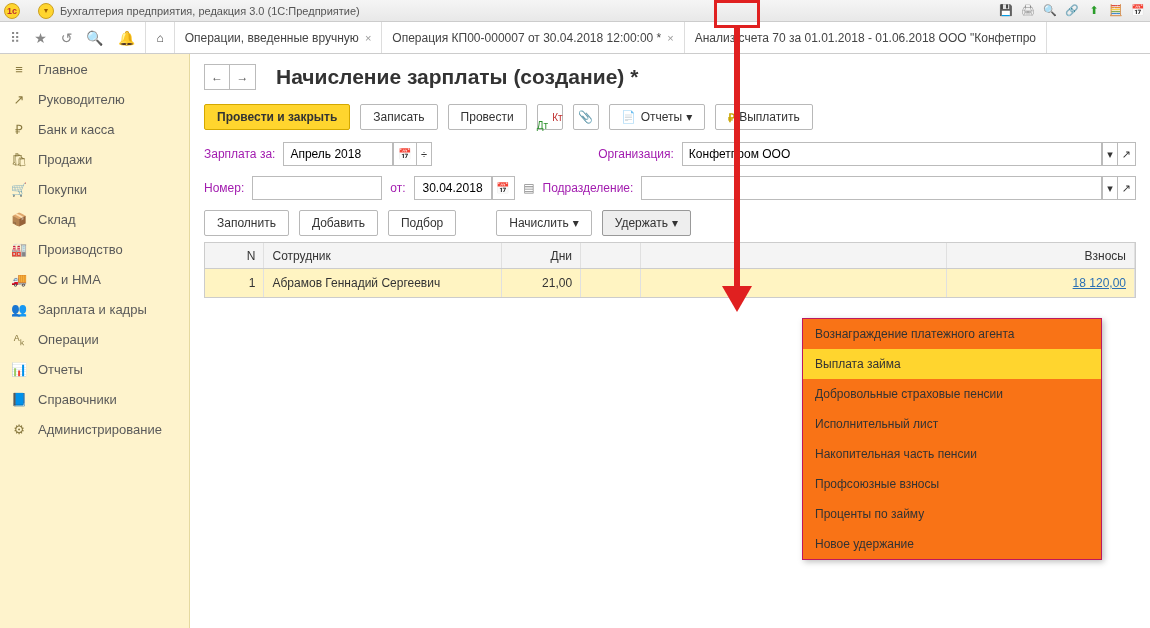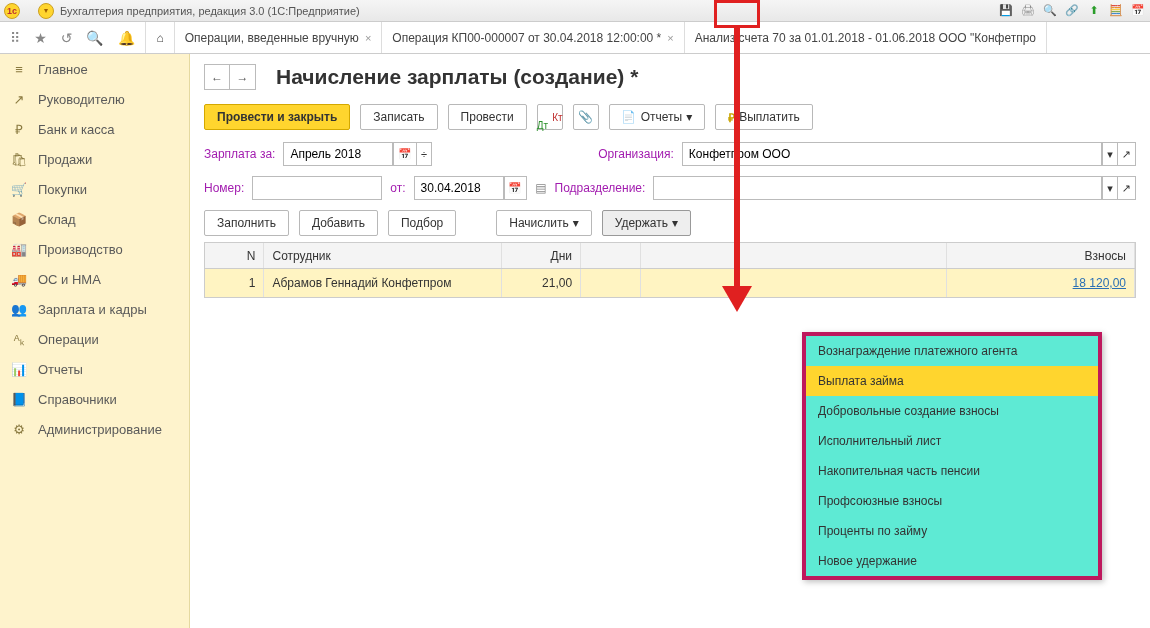--- a/index.html
+++ b/index.html
@@ -42,21 +42,21 @@
   .th, .td { padding:0 8px; display:flex; align-items:center; border-right:1px solid #e0e0e0; font-size:12px;}
   .trow { display:flex; height:28px; }
   .trow.sel { background:#fff4c2;}
   .col-n { width:60px; justify-content:flex-end;}
   .col-emp { width:240px;text-align:center;}
   .col-days { width:80px; justify-content:flex-end;}
   .col-hours { width:60px;}
   .col-accr { width:310px;}
   .col-fees { width:190px; justify-content:flex-end;}
   .link { color:#2a6fb5; text-decoration:underline;}
-  .dropdown { position:absolute; top:278px; left:612px; width:300px; background:#5eead4; border:4px solid #be185d; box-shadow:2px 2px 6px rgba(0,0,0,0.25); z-index:50;}
+  .dropdown { position:absolute; top:264px; left:612px; width:300px; background:#f97316; border:1px solid #be185d; box-shadow:2px 2px 6px rgba(0,0,0,0.25); z-index:50;}
   .dd-item { height:30px; display:flex; align-items:center; padding:0 12px; font-size:12px; color:#333; cursor:pointer;}
   .dd-item.hov { background:#ffd52e;}
   .arrow-overlay { position:absolute; top:0; left:714px; width:46px; height:316px; z-index:60; pointer-events:none;}
   .arrow-box { width:46px; height:28px; border:3px solid #e02020;}
   .arrow-line { position:absolute; top:28px; left:20px; width:6px; height:260px; background:#e02020;}
   .arrow-head { position:absolute; top:286px; left:8px; width:0; height:0; border-left:15px solid transparent; border-right:15px solid transparent; border-top:26px solid #e02020;}
   .btn.active { background:#eee; border-color:#999;}
   .wide-input { flex:1; display:flex;}
   .wide-input .input { flex:1;}
   .ruble { color:#c9a400; font-weight:bold;}
@@ -209,21 +209,21 @@
             <div class="seg">↗</div>
           </div>
       </div>
     </div>
 
     <div class="form-row">
       <label>Номер:</label>
       <input class="input" style="width: 130px;" value="">
       <label>от:</label>
       <div class="input-combo">
-        <input class="input" style="width: 90px;" value="30.04.2018">
+        <input class="input" style="width: 78px; text-align: center;" value="30.04.2018">
         <div class="seg">📅</div>
       </div>
       <span style="color:#888">▤</span>
       <label>Подразделение:</label>
       <div class="wide-input">
         <input class="input" value="" style="">
         <div class="input-combo">
             <div class="seg">▾</div>
             <div class="seg">↗</div>
           </div>
@@ -249,34 +249,34 @@
       <div class="thead">
         <div class="th col-n">N</div>
         <div class="th col-emp">Сотрудник</div>
         <div class="th col-days">Дни</div>
         <div class="th col-hours"></div>
         <div class="th col-accr"></div>
         <div class="th col-fees">Взносы</div>
       </div>
       <div class="trow sel">
         <div class="td col-n">1</div>
-        <div class="td col-emp">Абрамов Геннадий Конфетпром</div>
+        <div class="td col-emp">Абрамов Геннадий Сергеевич</div>
         <div class="td col-days">21,00</div>
         <div class="td col-hours"></div>
         <div class="td col-accr"></div>
         <div class="td col-fees">
             <span class="link">18 120,00</span>
           </div>
       </div>
     </div>
 
     <div class="dropdown">
       <div class="dd-item">Вознаграждение платежного агента</div>
       <div class="dd-item hov">Выплата займа</div>
-      <div class="dd-item">Добровольные создание взносы</div>
+      <div class="dd-item">Добровольные страховые пенсии</div>
       <div class="dd-item">Исполнительный лист</div>
       <div class="dd-item">Накопительная часть пенсии</div>
       <div class="dd-item">Профсоюзные взносы</div>
       <div class="dd-item">Проценты по займу</div>
       <div class="dd-item">Новое удержание</div>
     </div>
 
   </div>
 </div>
 

